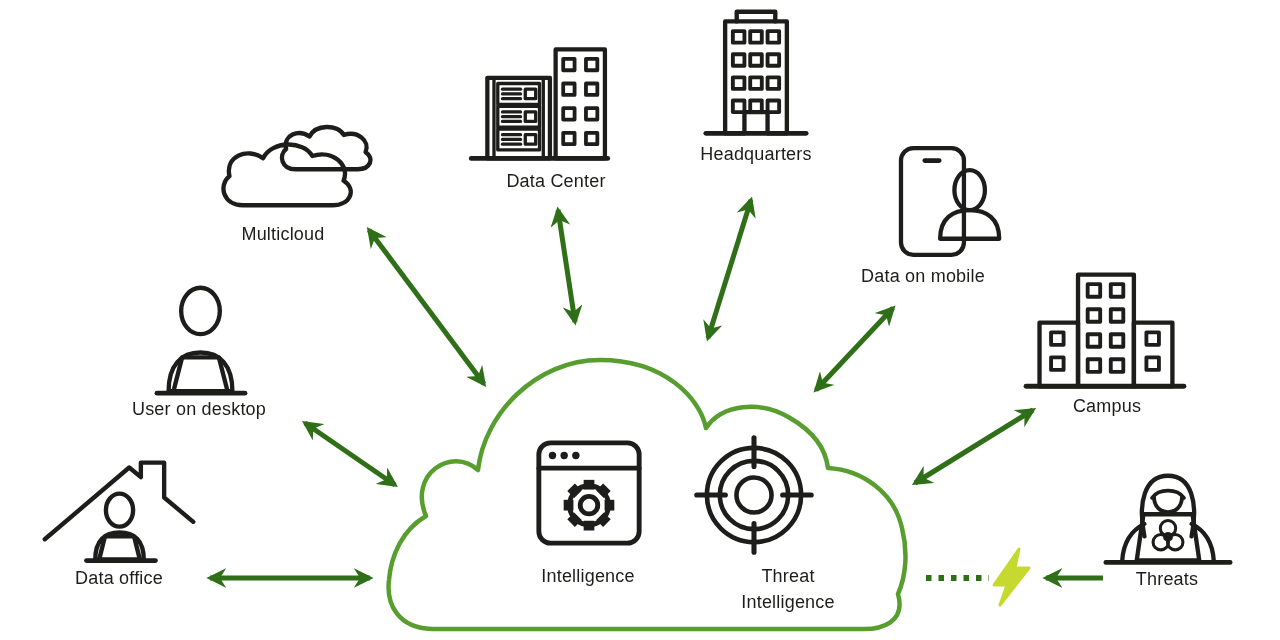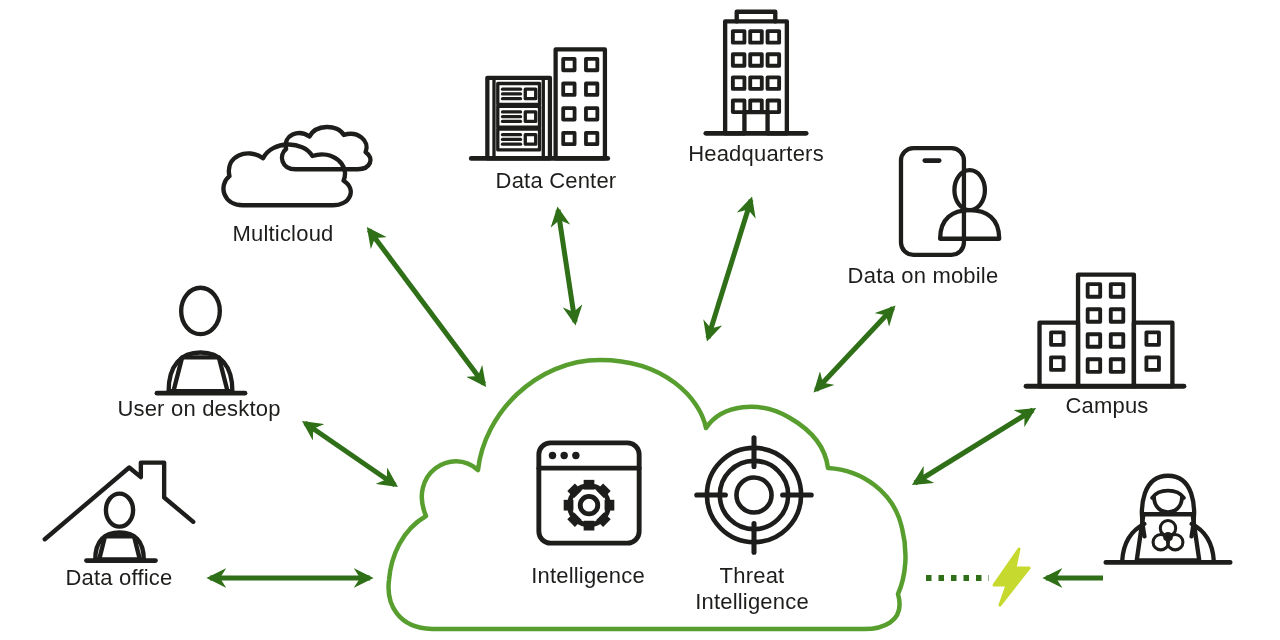--- a/index.html
+++ b/index.html
@@ -5,21 +5,21 @@
   html,body{margin:0;padding:0;background:#ffffff;}
   #stage{
     position:relative;width:1280px;height:640px;background:#ffffff;overflow:hidden;
     font-family:"Liberation Sans","DejaVu Sans",sans-serif;color:#1d1d1b;
   }
   #scene{position:absolute;left:0;top:0;width:1280px;height:640px;z-index:1;}
   .node{position:absolute;z-index:2;}
   .node svg{display:block;width:100%;height:100%;}
   .label{
     position:absolute;z-index:3;width:200px;text-align:center;
-    font-size:22px;line-height:26px;color:#1d1d1b;letter-spacing:0.2px;
+    font-size:18px;line-height:26px;color:#1d1d1b;letter-spacing:0.2px;
   }
   .ico{stroke:#1d1d1b;fill:none;stroke-linecap:round;stroke-linejoin:round;}
 </style>
 </head>
 <body>
 
 <div id="stage">
 
   <svg id="scene" viewBox="0 0 1280 640">
     <defs>
@@ -225,21 +225,22 @@
         <line x1="96" y1="65" x2="127" y2="65"></line>
       </g>
     </svg>
   </div>
 
   <div class="label" style="left:183px;top:221px">Multicloud</div>
   <div class="label" style="left:456px;top:168px">Data Center</div>
   <div class="label" style="left:656px;top:141px">Headquarters</div>
   <div class="label" style="left:823px;top:263px">Data on mobile</div>
   <div class="label" style="left:1007px;top:393px">Campus</div>
+  <div class="label" style="left:1067px;top:566px">Threats</div>
   <div class="label" style="left:19px;top:565px">Data office</div>
   <div class="label" style="left:99px;top:396px">User on desktop</div>
   <div class="label" style="left:488px;top:563px">Intelligence</div>
-  <div class="label" style="left:652px;top:563px">
+  <div class="label" style="left:688px;top:563px">
     <span>Threat</span><br>
     <span>Intelligence</span>
   </div>
 
 </div>
 
 </body></html>

